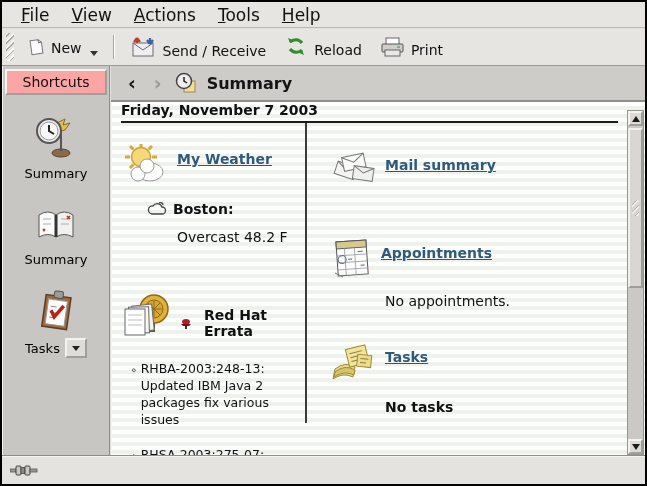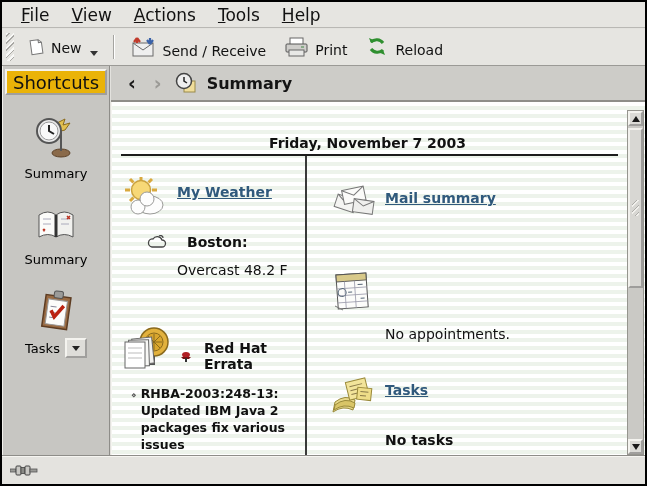--- a/index.html
+++ b/index.html
@@ -18,57 +18,57 @@
   .toolbar{position:absolute;top:27px;left:0;right:0;height:37px;display:flex;align-items:center;
     background:#e6e5e1;border-bottom:1px solid #9b9a96;padding-left:3px;}
   .tb-grip{width:8px;height:28px;margin:0 4px 0 1px;
     background:repeating-linear-gradient(135deg,#f8f8f6 0 2px,#a9a8a4 2px 3px,transparent 3px 5px);}
   .tb-btn{display:flex;align-items:flex-end;gap:6px;padding:3px 8px;font-size:14px;border:1px solid transparent;border-radius:2px;}
   .tb-sep{width:2px;height:24px;margin:0 6px;background:#a5a4a0;border-right:1px solid #fff;}
   .dd-arrow{width:0;height:0;border-left:4px solid transparent;border-right:4px solid transparent;border-top:5px solid #333;margin-left:2px;}
   
   .sidebar{position:absolute;top:64px;left:0;width:108px;bottom:28px;background:#c7c6c2;
     border-right:1px solid #8e8d89;border-left:1px solid #f2f1ed;}
-  .shortcuts-btn{margin:3px 2px 2px 2px;height:26px;background:#eab308;
-    border:2px outset #f4f3ef;display:flex;align-items:center;justify-content:center;font-size:18px;}
+  .shortcuts-btn{margin:3px 2px 2px 2px;height:26px;background:#fca5a5;
+    border:2px outset #f4f3ef;display:flex;align-items:center;justify-content:center;font-size:14px;}
   .sc-item{margin-top:20px;display:flex;flex-direction:column;align-items:center;cursor:default;}
   .sc-item .ic{height:46px;display:flex;align-items:center;justify-content:center;}
   .sc-label{font-size:13px;margin-top:5px;color:#000;}
   .sc-label-row{display:flex;align-items:center;gap:5px;margin-top:5px;}
   .sc-scroll-btn{width:22px;height:20px;background:#deddd9;border:2px outset #f4f3ef;
     display:flex;align-items:center;justify-content:center;}
   .sc-scroll-btn .dd-arrow{border-top-color:#222;margin:0;}
   
   .main{position:absolute;top:64px;left:109px;right:0;bottom:28px;}
   .view-header{position:absolute;top:0;left:0;right:0;height:36px;background:#cdccc8;
     border-bottom:2px solid #8e8d89;display:flex;align-items:center;padding-left:12px;gap:8px;}
   .nav-chevron{font-size:19px;font-weight:bold;line-height:1;padding:0 5px;}
   .nav-chevron.back::before{content:"\2039";color:#1a1a1a;}
   .nav-chevron.fwd::before{content:"\203A";color:#9b9a96;}
   .view-title{font-size:16px;font-weight:bold;color:#141414;margin-left:2px;}
   
   .content{position:absolute;top:36px;left:0;right:0;bottom:0;overflow:hidden;
     border-left:1px solid #f5f4f0;
     background:repeating-linear-gradient(to bottom,#ffffff 0 4px,#edf3eb 4px 8px);}
   .content-inner{position:absolute;left:9px;right:27px;top:0;bottom:0;}
-  .date-line{margin-top:33px;text-align:center;font-size:14px;font-weight:bold;padding-right:4px;}
+  .date-line{text-align:left;font-size:14px;font-weight:bold;padding-right:4px;}
   .rule{border:none;border-top:2px solid #1c1c1c;margin:3px 0 0 0;}
   .columns{display:flex;height:300px;}
   .col-left{width:184px;padding-top:18px;}
   .col-right{flex:1;border-left:2px solid #3a3a3a;padding-left:22px;padding-top:24px;}
   .feed-head{display:flex;align-items:flex-start;gap:8px;}
   .feed-link{font-size:14px;font-weight:bold;color:#30597c;text-decoration:underline;margin-top:10px;cursor:pointer;}
-  .boston-row{display:flex;align-items:center;gap:20px;margin:12px 0 0 26px;font-size:14px;}
+  .boston-row{display:flex;align-items:center;gap:6px;margin:12px 0 0 26px;font-size:14px;}
   .bold{font-weight:bold;}
   .condition{margin:12px 0 0 56px;font-size:14px;}
   .errata{margin-top:48px;}
   .errata-title-row{display:flex;align-items:center;gap:13px;margin-top:14px;}
   .errata-title{font-size:14px;font-weight:bold;}
   .errata-list{margin:10px 0 0 10px;font-size:12.5px;line-height:1.35;width:176px;}
-  .errata-item{display:flex;gap:4px;margin-top:10px;font-weight:bold;}
+  .errata-item{display:flex;gap:4px;margin-top:18px;}
   .errata-item::before{content:"\22C4";font-size:9px;color:#555;margin-top:3px;}
   .empty-line{margin:14px 0 0 56px;font-size:14px;}
   .sect{margin-top:0;}
   .sect + .sect{margin-top:34px;}
   
   .v-scrollbar{position:absolute;top:8px;right:1px;bottom:1px;width:17px;
     background:#cac9c5;border:1px solid #96958f;}
   .sb-btn{position:absolute;left:0;right:0;height:15px;background:#dbdad6;border:2px outset #f4f3ef;
     display:flex;align-items:center;justify-content:center;}
   .sb-btn.up{top:0;}
@@ -117,39 +117,39 @@
           <rect x="3" y="8" width="20" height="13" fill="#efefef" stroke="#6a6a6a"></rect>
           <path d="M3 8l10 7 10-7" fill="none" stroke="#6a6a6a"></path>
           <path d="M7 8V3m0 0l-3 4m3-4l3 4" stroke="#c03a2b" stroke-width="2.2" fill="none"></path>
           <path d="M20 3v6m0 0l-3-4m3 4l3-4" stroke="#3a62a8" stroke-width="2.2" fill="none"></path>
         </svg>
       </span>
       <span>Send / Receive</span>
     </div>
     <div class="tb-btn">
       <span>
+        <svg width="24" height="22" viewBox="0 0 24 22">
+          <path d="M18 7a8 8 0 0 0-12-1" fill="none" stroke="#2f8f2f" stroke-width="3"></path>
+          <path d="M6 13a8 8 0 0 0 12 1" fill="none" stroke="#2f8f2f" stroke-width="3"></path>
+          <path d="M4 2l2 5 5-2z" fill="#2f8f2f"></path>
+          <path d="M20 19l-2-5-5 2z" fill="#2f8f2f"></path>
+        </svg>
+      </span>
+      <span>Reload</span>
+    </div>
+    <div class="tb-btn">
+      <span>
         <svg width="25" height="22" viewBox="0 0 25 22">
           <rect x="6" y="2" width="13" height="7" fill="#fff" stroke="#666"></rect>
           <rect x="2" y="8" width="21" height="8" rx="1" fill="#cfcecb" stroke="#555"></rect>
           <rect x="5" y="14" width="15" height="6" fill="#e8e8e6" stroke="#666"></rect>
           <rect x="17" y="10" width="3" height="2" fill="#8a8"></rect>
         </svg>
       </span>
       <span>Print</span>
-    </div>
-    <div class="tb-btn">
-      <span>
-        <svg width="24" height="22" viewBox="0 0 24 22">
-          <path d="M18 7a8 8 0 0 0-12-1" fill="none" stroke="#2f8f2f" stroke-width="3"></path>
-          <path d="M6 13a8 8 0 0 0 12 1" fill="none" stroke="#2f8f2f" stroke-width="3"></path>
-          <path d="M4 2l2 5 5-2z" fill="#2f8f2f"></path>
-          <path d="M20 19l-2-5-5 2z" fill="#2f8f2f"></path>
-        </svg>
-      </span>
-      <span>Reload</span>
     </div>
   </div>
 
   <div class="sidebar">
     <div class="shortcuts-btn">
       <span>Shortcuts</span>
     </div>
 
     <div class="sc-item">
       <span class="ic">
@@ -316,20 +316,21 @@
                     <g transform="rotate(-4 22 22)">
                       <rect x="8" y="6" width="30" height="34" fill="#fcfcfa" stroke="#555"></rect>
                       <rect x="8" y="6" width="30" height="7" fill="#d8c98a" stroke="#555"></rect>
                       <path d="M8 20h30M8 27h30M8 34h30M16 13v27M26 13v27" stroke="#99a" stroke-width="0.8"></path>
                       <circle cx="13" cy="24" r="4" fill="none" stroke="#567"></circle>
                       <path d="M29 17h5M19 24h4M31 31h4" stroke="#567"></path>
                     </g>
                     <path d="M6 38l8 4" stroke="#777"></path>
                   </svg>
                 </span>
+                <span class="feed-link">Appointments</span>
               </div>
               <div class="empty-line">No appointments.</div>
             </div>
 
             <div class="sect" style="margin-top:30px">
               <div class="feed-head">
                 <span>
                   <svg width="48" height="46" viewBox="0 0 48 46">
                     <path d="M6 30q10-8 20-2l-2 10q-10-5-20 2z" fill="#e8d98a" stroke="#9a8a3a"></path>
                     <path d="M6 33q10-8 20-2l-1 5q-10-5-20 2z" fill="#d9c567" stroke="#9a8a3a"></path>

